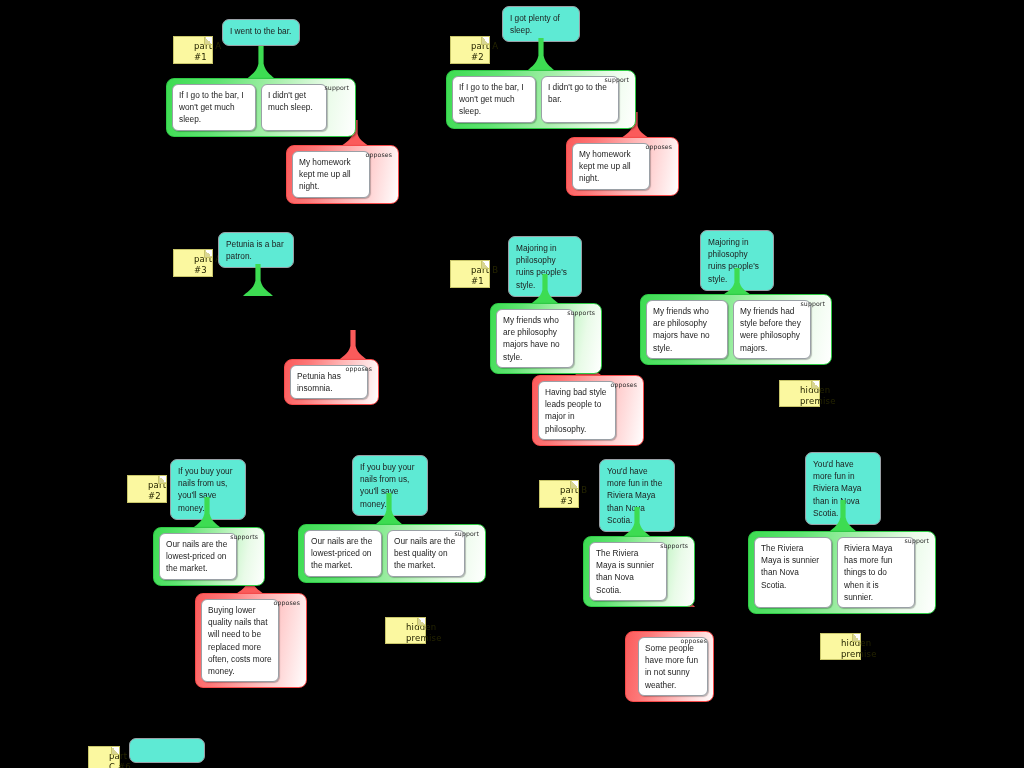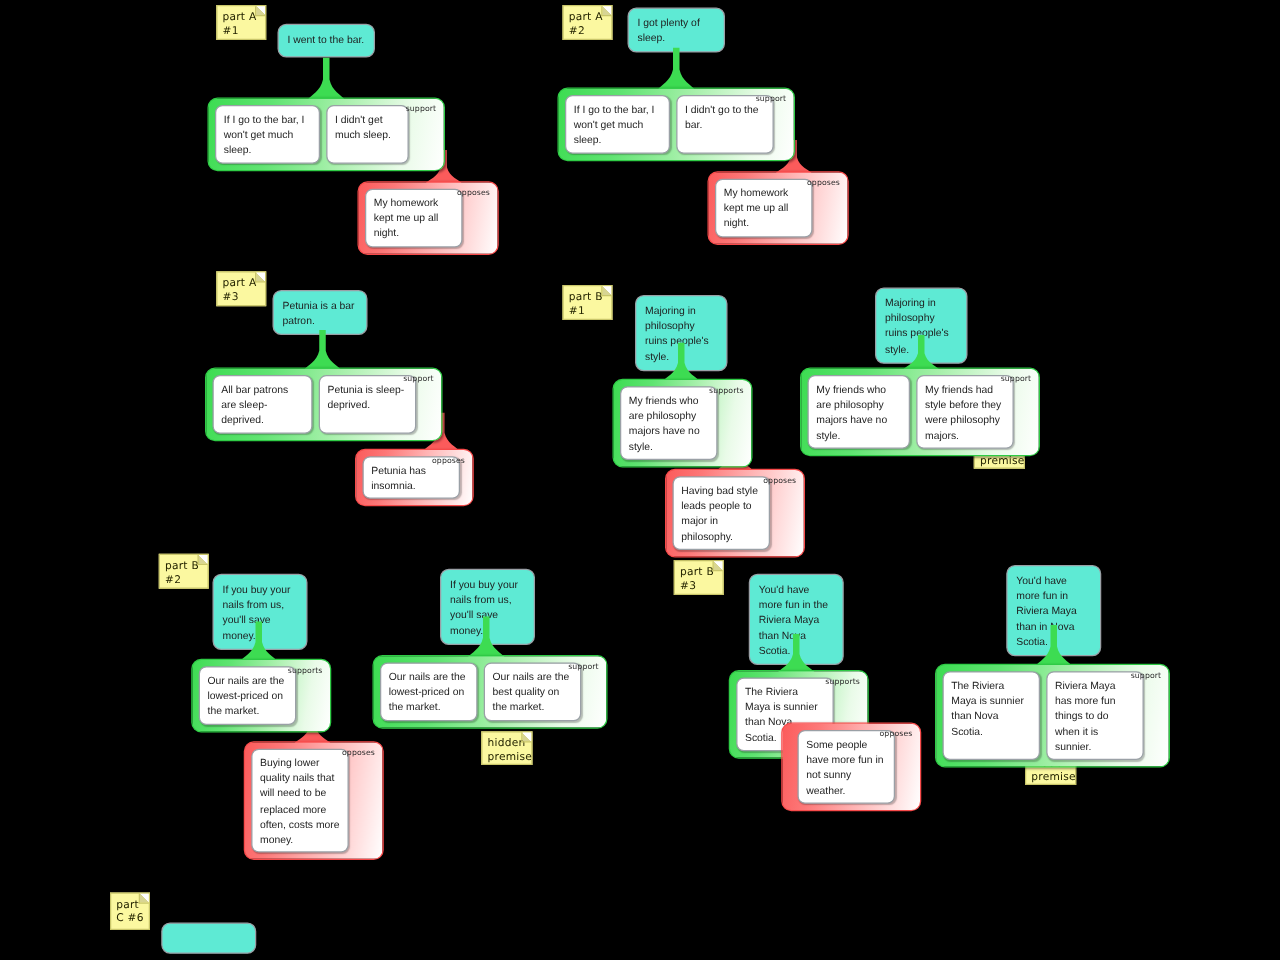--- a/index.html
+++ b/index.html
@@ -23,23 +23,24 @@
   }
   
   .sticky {
     position: absolute;
     background: #fbf8a0;
     border: 1px solid #c9c66a;
     font-family: "DejaVu Sans", sans-serif;
     font-size: 8.5px;
     line-height: 1.35;
     color: #242400;
-    padding: 4px 5px 4px 4px;
+    padding: 4px 5px 4px 20px;
     box-sizing: border-box;
     letter-spacing: .2px;
+    margin-top: 32px;
   }
   .sticky .fold {
     position: absolute;
     top: 0; right: 0;
     width: 7px; height: 7px;
     background: linear-gradient(225deg, #ffffff 0 50%, #d8d592 50% 100%);
     border-left: 1px solid #c9c66a;
     border-bottom: 1px solid #c9c66a;
   }
   .sticky .ln { display:block; white-space: nowrap; }
@@ -213,27 +214,20 @@
     <div class="conn" style="left: 241px; top: 264px; width: 34px; height: 32px;">
       <svg width="34" height="32" viewBox="0 0 34 32">
         <path d="M14.4,0 L19.6,0 L19.6,16.64 C21.6,25.6 29,28.16 32,32 L2,32 C5,28.16 12.4,25.6 14.4,16.64 Z" fill="#3ddc52"></path>
       </svg>
     </div>
     <div class="conn" style="left: 336px; top: 330px; width: 34px; height: 31px;">
       <svg width="34" height="31" viewBox="0 0 34 31">
         <path d="M14.4,0 L19.6,0 L19.6,16.12 C21.6,24.8 29,27.28 32,31 L2,31 C5,27.28 12.4,24.8 14.4,16.12 Z" fill="#fb5b5b"></path>
       </svg>
     </div>
-    <div class="band support" style="left: 164px; top: 294px; width: 190px; min-height: 36px;">
-      <div class="relname">support</div>
-      <div class="premises">
-        <div class="premise" style="width: 80px; min-height: 28px;">All bar patrons are sleep-deprived.</div>
-        <div class="premise" style="width: 78px; min-height: 28px;">Petunia is sleep-deprived.</div>
-      </div>
-    </div>
     <div class="band oppose" style="left: 284px; top: 359px; width: 95px; min-height: 38px;">
       <div class="relname">opposes</div>
       <div class="premises">
         <div class="premise" style="width: 78px; min-height: 28px;">Petunia has insomnia.</div>
       </div>
     </div>
     <div class="claim" style="left: 508px; top: 236px; width: 74px; min-height: 38px;">Majoring in philosophy ruins people's style.</div>
     <div class="conn" style="left: 528px; top: 274px; width: 34px; height: 31px;">
       <svg width="34" height="31" viewBox="0 0 34 31">
         <path d="M14.4,0 L19.6,0 L19.6,16.12 C21.6,24.8 29,27.28 32,31 L2,31 C5,27.28 12.4,24.8 14.4,16.12 Z" fill="#3ddc52"></path>
@@ -315,21 +309,21 @@
       <svg width="34" height="31" viewBox="0 0 34 31">
         <path d="M14.4,0 L19.6,0 L19.6,16.12 C21.6,24.8 29,27.28 32,31 L2,31 C5,27.28 12.4,24.8 14.4,16.12 Z" fill="#fb5b5b"></path>
       </svg>
     </div>
     <div class="band support" style="left: 583px; top: 536px; width: 112px; min-height: 40px;">
       <div class="relname">supports</div>
       <div class="premises">
         <div class="premise" style="width: 78px; min-height: 36px;">The Riviera Maya is sunnier than Nova Scotia.</div>
       </div>
     </div>
-    <div class="band oppose" style="left: 625px; top: 578px; width: 112px; min-height: 44px; padding-left: 12px;">
+    <div class="band oppose" style="left: 625px; top: 631px; width: 89px; min-height: 44px; padding-left: 12px;">
       <div class="relname">opposes</div>
       <div class="premises">
         <div class="premise" style="width: 78px; min-height: 36px;">Some people have more fun in not sunny weather.</div>
       </div>
     </div>
     <div class="claim" style="left: 805px; top: 452px; width: 76px; min-height: 48px;">You'd have more fun in Riviera Maya than in Nova Scotia.</div>
     <div class="conn" style="left: 826px; top: 500px; width: 34px; height: 33px;">
       <svg width="34" height="33" viewBox="0 0 34 33">
         <path d="M14.4,0 L19.6,0 L19.6,17.16 C21.6,26.400000000000002 29,29.04 32,33 L2,33 C5,29.04 12.4,26.400000000000002 14.4,17.16 Z" fill="#3ddc52"></path>
       </svg>

